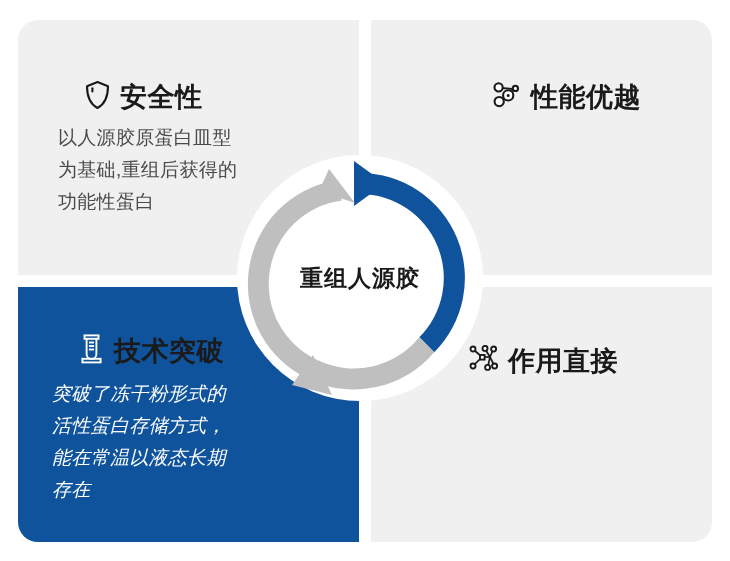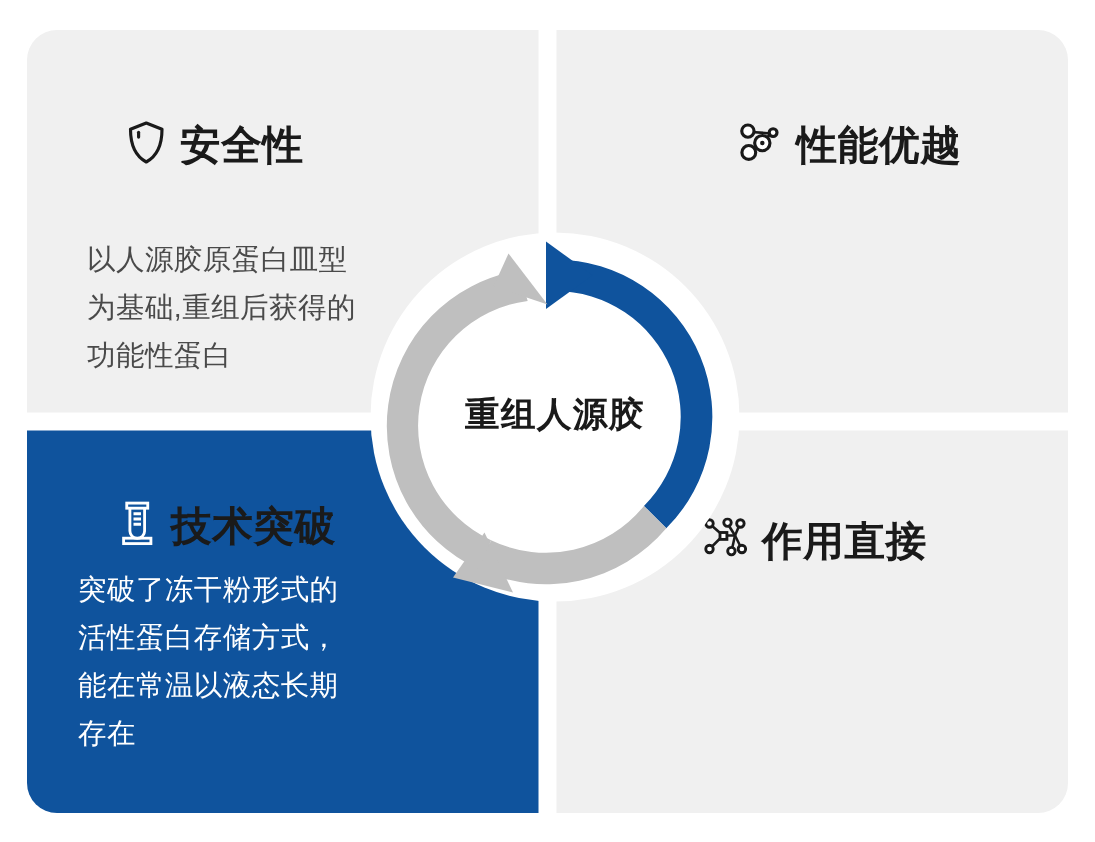--- a/index.html
+++ b/index.html
@@ -38,28 +38,28 @@
   .h-bl{left:78px;top:333px;justify-content:flex-end;}
   .h-br{left:469px;top:345px;}
 
   
   .body{
     position:absolute;font-size:19px;line-height:32px;color:#4a4a4a;
     white-space:pre-line;letter-spacing:.3px;
   }
   .p-bl-body{color:#ffffff;}
 
-  .b-tl{left:58px;top:122px;width:250px;margin-top:36px;}
+  .b-tl{left:58px;top:122px;width:250px;}
   .b-tr{left:472px;top:122px;width:250px;}
-  .b-bl{left:52px;top:378px;width:258px;}
+  .b-bl{left:52px;top:378px;width:258px;font-style:italic;}
   .b-br{left:472px;top:388px;width:250px;}
 
   
   .center-wrap{
-    position:absolute;left:247px;top:155px;width:246px;height:246px;font-family:Liberation Mono, monospace;
+    position:absolute;left:237px;top:155px;width:246px;height:246px;
   }
   .center-disc{
     position:absolute;left:0;top:0;width:246px;height:246px;
     border-radius:50%;background:#ffffff;
   }
   .ring{position:absolute;left:0;top:0;}
   .center-text{
     position:absolute;left:0;top:0;width:246px;height:246px;
     display:flex;flex-direction:column;align-items:center;justify-content:center;
     text-align:center;

